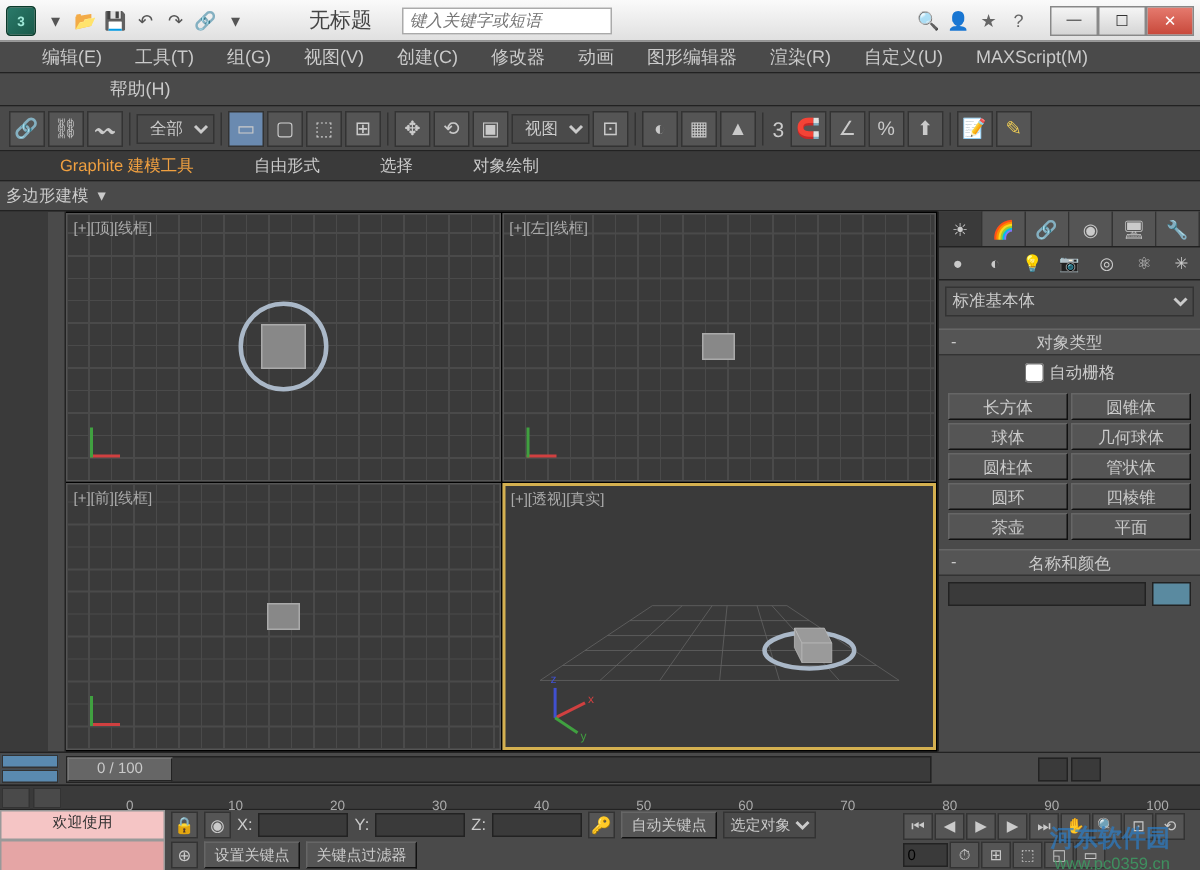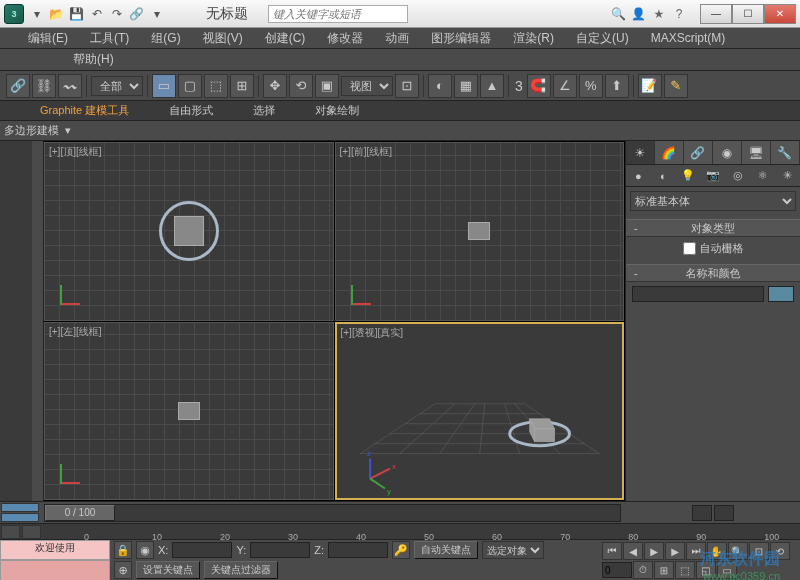--- a/index.html
+++ b/index.html
@@ -189,27 +189,27 @@
     <div class="vp-scrollbar"></div>
     <div class="viewport">
       <div class="vp-grid"></div>
       <div class="vp-label">[+][顶][线框]</div>
       <div class="vp-ring"></div>
         <div class="vp-cube"></div>
       <div class="vp-axis"></div>
     </div>
     <div class="viewport">
       <div class="vp-grid"></div>
-      <div class="vp-label">[+][前][线框]</div>
+      <div class="vp-label">[+][左][线框]</div>
       <div class="vp-cube" style="width:22px;height:18px;"></div>
       <div class="vp-axis"></div>
     </div>
     <div class="viewport">
       <div class="vp-grid"></div>
-      <div class="vp-label">[+][左][线框]</div>
+      <div class="vp-label">[+][前][线框]</div>
       <div class="vp-cube" style="width:22px;height:18px;"></div>
       <div class="vp-axis"></div>
     </div>
     <div class="viewport active">
       <svg class="persp" viewBox="0 0 280 175">
         <g stroke="#666" stroke-width="0.5">
           <line x1="20" y1="130" x2="260" y2="130"></line>
             <line x1="35" y1="120" x2="245" y2="120"></line>
           <line x1="50" y1="110" x2="230" y2="110"></line>
             <line x1="65" y1="100" x2="215" y2="100"></line>
@@ -257,20 +257,32 @@
       <div class="cp-subtab">◎</div>
       <div class="cp-subtab">⚛</div>
       <div class="cp-subtab">✳</div>
     </div>
     <select class="cp-select"><option>标准基本体</option></select>
     <div class="cp-rollout-header">对象类型</div>
     <div class="cp-checkbox-row">
       <input type="checkbox" style="">
       <span>自动栅格</span>
     </div>
+    <div class="cp-btn-grid" id="prim-grid">
+        <div class="cp-btn">长方体</div>
+        <div class="cp-btn">圆锥体</div>
+        <div class="cp-btn">球体</div>
+        <div class="cp-btn">几何球体</div>
+        <div class="cp-btn">圆柱体</div>
+        <div class="cp-btn">管状体</div>
+        <div class="cp-btn">圆环</div>
+        <div class="cp-btn">四棱锥</div>
+        <div class="cp-btn">茶壶</div>
+        <div class="cp-btn">平面</div>
+      </div>
     <div class="cp-rollout-header">名称和颜色</div>
     <div class="cp-color-row">
       <div class="cp-color-input"></div>
       <div class="cp-color-swatch"></div>
     </div>
   </div>
 </div>
 
 <div class="timeline">
   <div class="tl-cubes">

